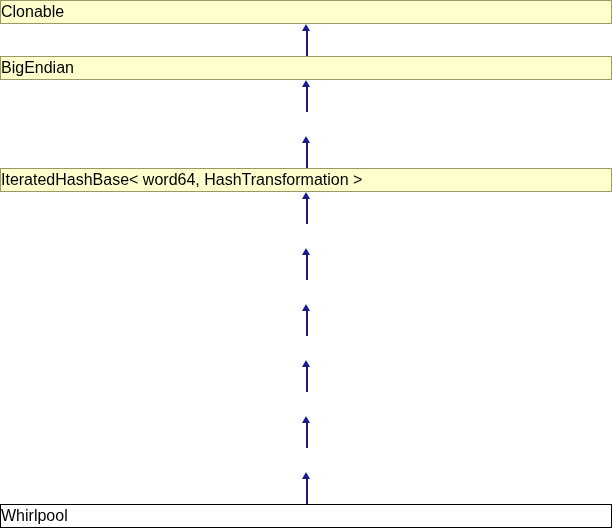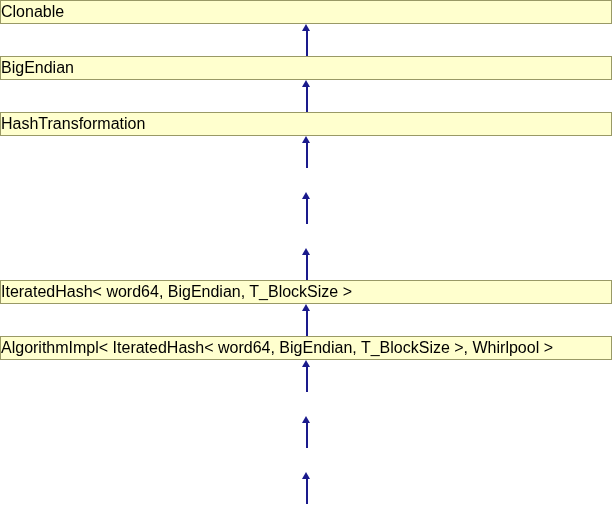--- a/index.html
+++ b/index.html
@@ -65,23 +65,22 @@
     background: #1a1a8c;
   }
 </style>
 </head>
 <body>
 
 <div class="diagram">
 
   <div class="node" style="top:0px">Clonable</div>
   <div class="node" style="top:56px">BigEndian</div>
-  <div class="node" style="top:112px">HashTransformation</div>
-  <div class="node" style="top:280px">IteratedHash&lt; word64, BigEndian, T_BlockSize &gt;</div>
-  <div class="node" style="top:336px">AlgorithmImpl&lt; IteratedHash&lt; word64, BigEndian, T_BlockSize &gt;, Whirlpool &gt;</div>
+  <div class="node" style="top:168px">IteratedHashBase&lt; word64, HashTransformation &gt;</div>
+  <div class="node current" style="top:504px">Whirlpool</div>
 
   <div class="arrow" style="top:24px"></div>
   <div class="arrow" style="top:80px"></div>
   <div class="arrow" style="top:136px"></div>
   <div class="arrow" style="top:192px"></div>
   <div class="arrow" style="top:248px"></div>
   <div class="arrow" style="top:304px"></div>
   <div class="arrow" style="top:360px"></div>
   <div class="arrow" style="top:416px"></div>
   <div class="arrow" style="top:472px"></div>

